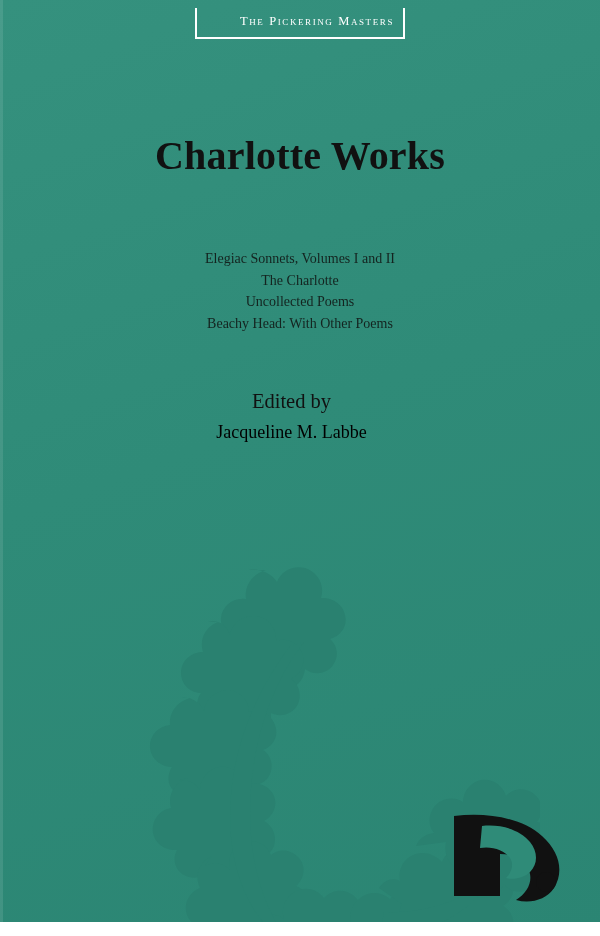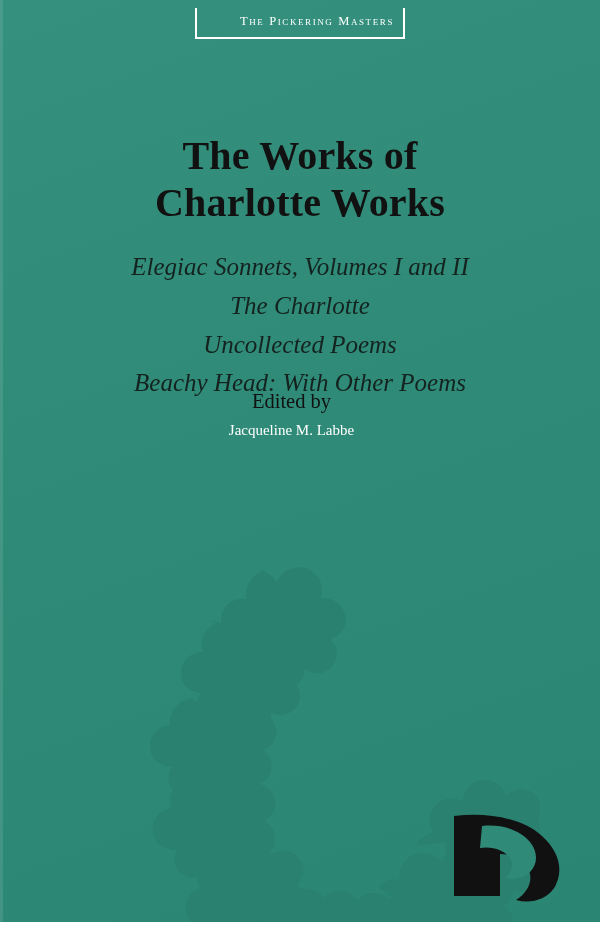--- a/index.html
+++ b/index.html
@@ -79,44 +79,43 @@
     position: absolute;
     top: 248px;
     left: 0;
     right: 0;
     text-align: center;
     z-index: 4;
   }
   .subtitle-line {
     display: block;
     color: #14231f;
-    font-style: italic;
-    font-size: 25px;
+    font-size: 14px;
     line-height: 1.55;
     font-family: "Liberation Serif", serif;
   }
   .editor-block {
     position: absolute;
     top: 385px;
     left: 0;
     right: 17px;
     text-align: center;
     z-index: 4;
   }
   .editor-label {
     display: block;
     color: #111111;
     font-size: 20.5px;
     line-height: 1.6;
     font-family: "Liberation Serif", serif;
   }
   .editor-name {
     display: block;
-    color: #ffffff;
-    font-size: 15px;
+    color: #000000;
+    font-size: 18px;
     line-height: 1.6;
     font-family: "Liberation Serif", serif;
   }
   .publisher-logo {
     position: absolute;
     right: 26px;
     bottom: 30px;
     width: 128px;
     height: 96px;
     z-index: 6;
@@ -161,21 +160,20 @@
       <path d="M150 120 c-30 40 -60 100 -60 170 c0 60 24 110 60 128 c-26 -34 -40 -80 -40 -130 c0 -62 18 -126 54 -172 z"></path>
       <path d="M240 408 c50 4 96 -24 120 -66 c-28 30 -70 46 -116 44 z"></path>
     </g>
   </svg>
 
   <div class="series-banner">
     <span class="series-text">The Pickering Masters</span>
   </div>
 
   <div class="title-block">
-    <span class="title-line">The Works of</span>
     <span class="title-line">Charlotte Works</span>
   </div>
 
   <div class="subtitle-block">
     <span class="subtitle-line">Elegiac Sonnets, Volumes I and II</span>
     <span class="subtitle-line">The Charlotte</span>
     <span class="subtitle-line">Uncollected Poems</span>
     <span class="subtitle-line">Beachy Head: With Other Poems</span>
   </div>
 

